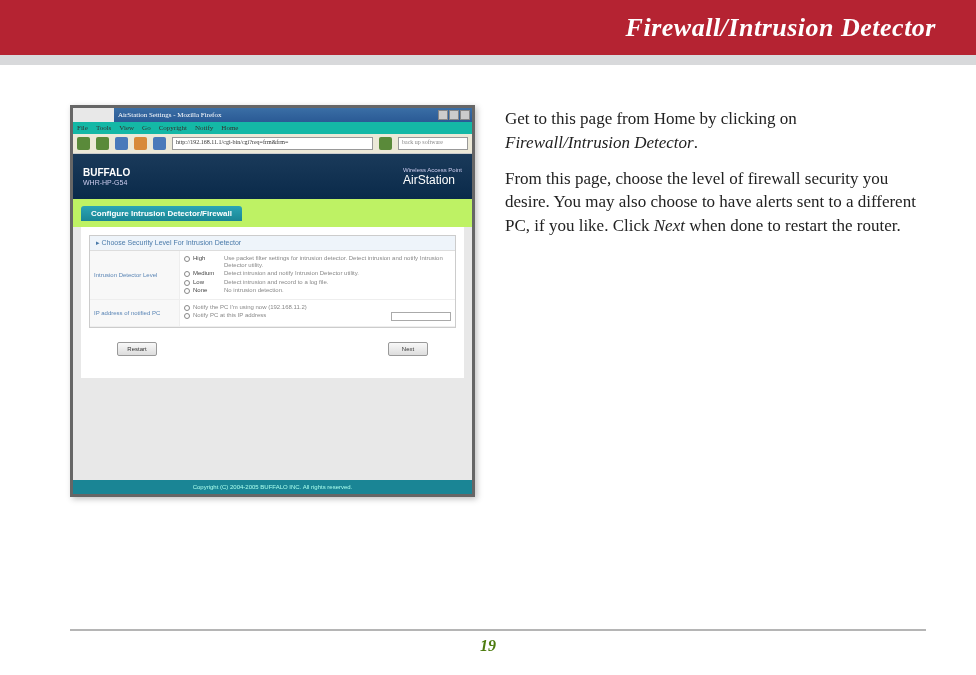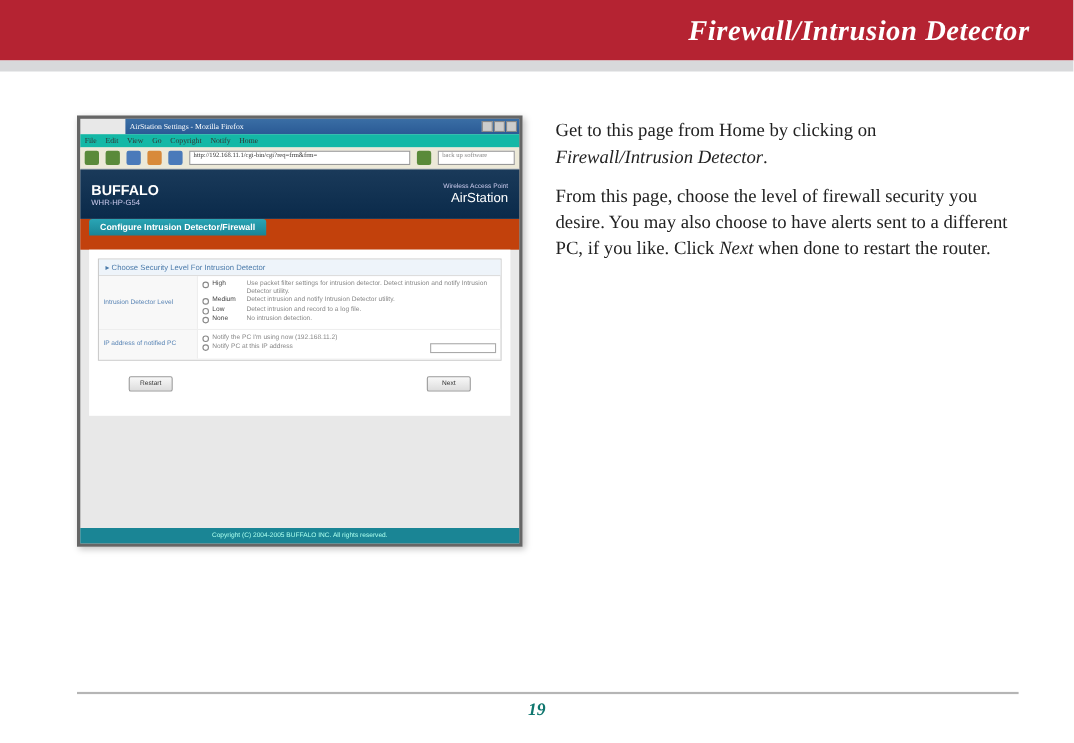--- a/index.html
+++ b/index.html
@@ -116,46 +116,45 @@
       height: 45px;
       background: linear-gradient(to bottom, #1a3a5a, #0a2a4a);
       display: flex;
       align-items: center;
       justify-content: space-between;
       padding: 0 10px;
       position: relative;
     }
     .buffalo-logo {
       color: #fff;
-      font-size: 13px;
+      font-size: 10px;
       font-weight: bold;
       font-family: Arial, sans-serif;
     }
     .buffalo-sub {
       color: #cce;
       font-size: 7px;
       font-family: Arial, sans-serif;
       margin-top: 1px;
     }
     .airstation {
       color: #fff;
       font-size: 12px;
       font-family: Arial, sans-serif;
-      text-align: right;
     }
     .airstation-sub {
       color: #cce;
       font-size: 6px;
       display: block;
     }
     .teal-tab-row {
       height: 28px;
-      background: #c2410c;
-      display: flex;
-      align-items: flex-start;
+      background: #bef264;
+      display: flex;
+      align-items: center;
       padding-left: 8px;
     }
     .teal-tab {
       background: linear-gradient(to bottom, #2aa5b5, #1a8595);
       color: #fff;
       font-size: 8px;
       font-family: Arial, sans-serif;
       padding: 3px 10px;
       border-radius: 3px 3px 0 0;
       font-weight: bold;
@@ -279,21 +278,21 @@
       left: 0;
       right: 0;
       text-align: center;
     }
     .footer-rule {
       height: 2px;
       background: #b5b5b5;
       margin: 0 50px 6px 70px;
     }
     .page-number {
-      color: #0f766e;
+      color: #4d7c0f;
       font-style: italic;
       font-weight: bold;
       font-size: 16px;
       font-family: Georgia, serif;
     }
     .browser-ctrl {
       position: absolute;
       right: 2px;
       top: 2px;
       display: flex;
@@ -322,21 +321,21 @@
       <div class="browser-titlebar">
         <span>AirStation Settings - Mozilla Firefox</span>
         <div class="browser-ctrl">
           <div class="ctrl-box"></div>
           <div class="ctrl-box"></div>
           <div class="ctrl-box"></div>
         </div>
       </div>
       <div class="browser-menubar">
         <span>File</span>
-        <span>Edit</span>
+        <span>Tools</span>
         <span>View</span>
         <span>Go</span>
         <span>Copyright</span>
         <span>Notify</span>
         <span>Home</span>
       </div>
       <div class="browser-toolbar">
         <div class="toolbar-icon"></div>
         <div class="toolbar-icon"></div>
         <div class="toolbar-icon blue"></div>

